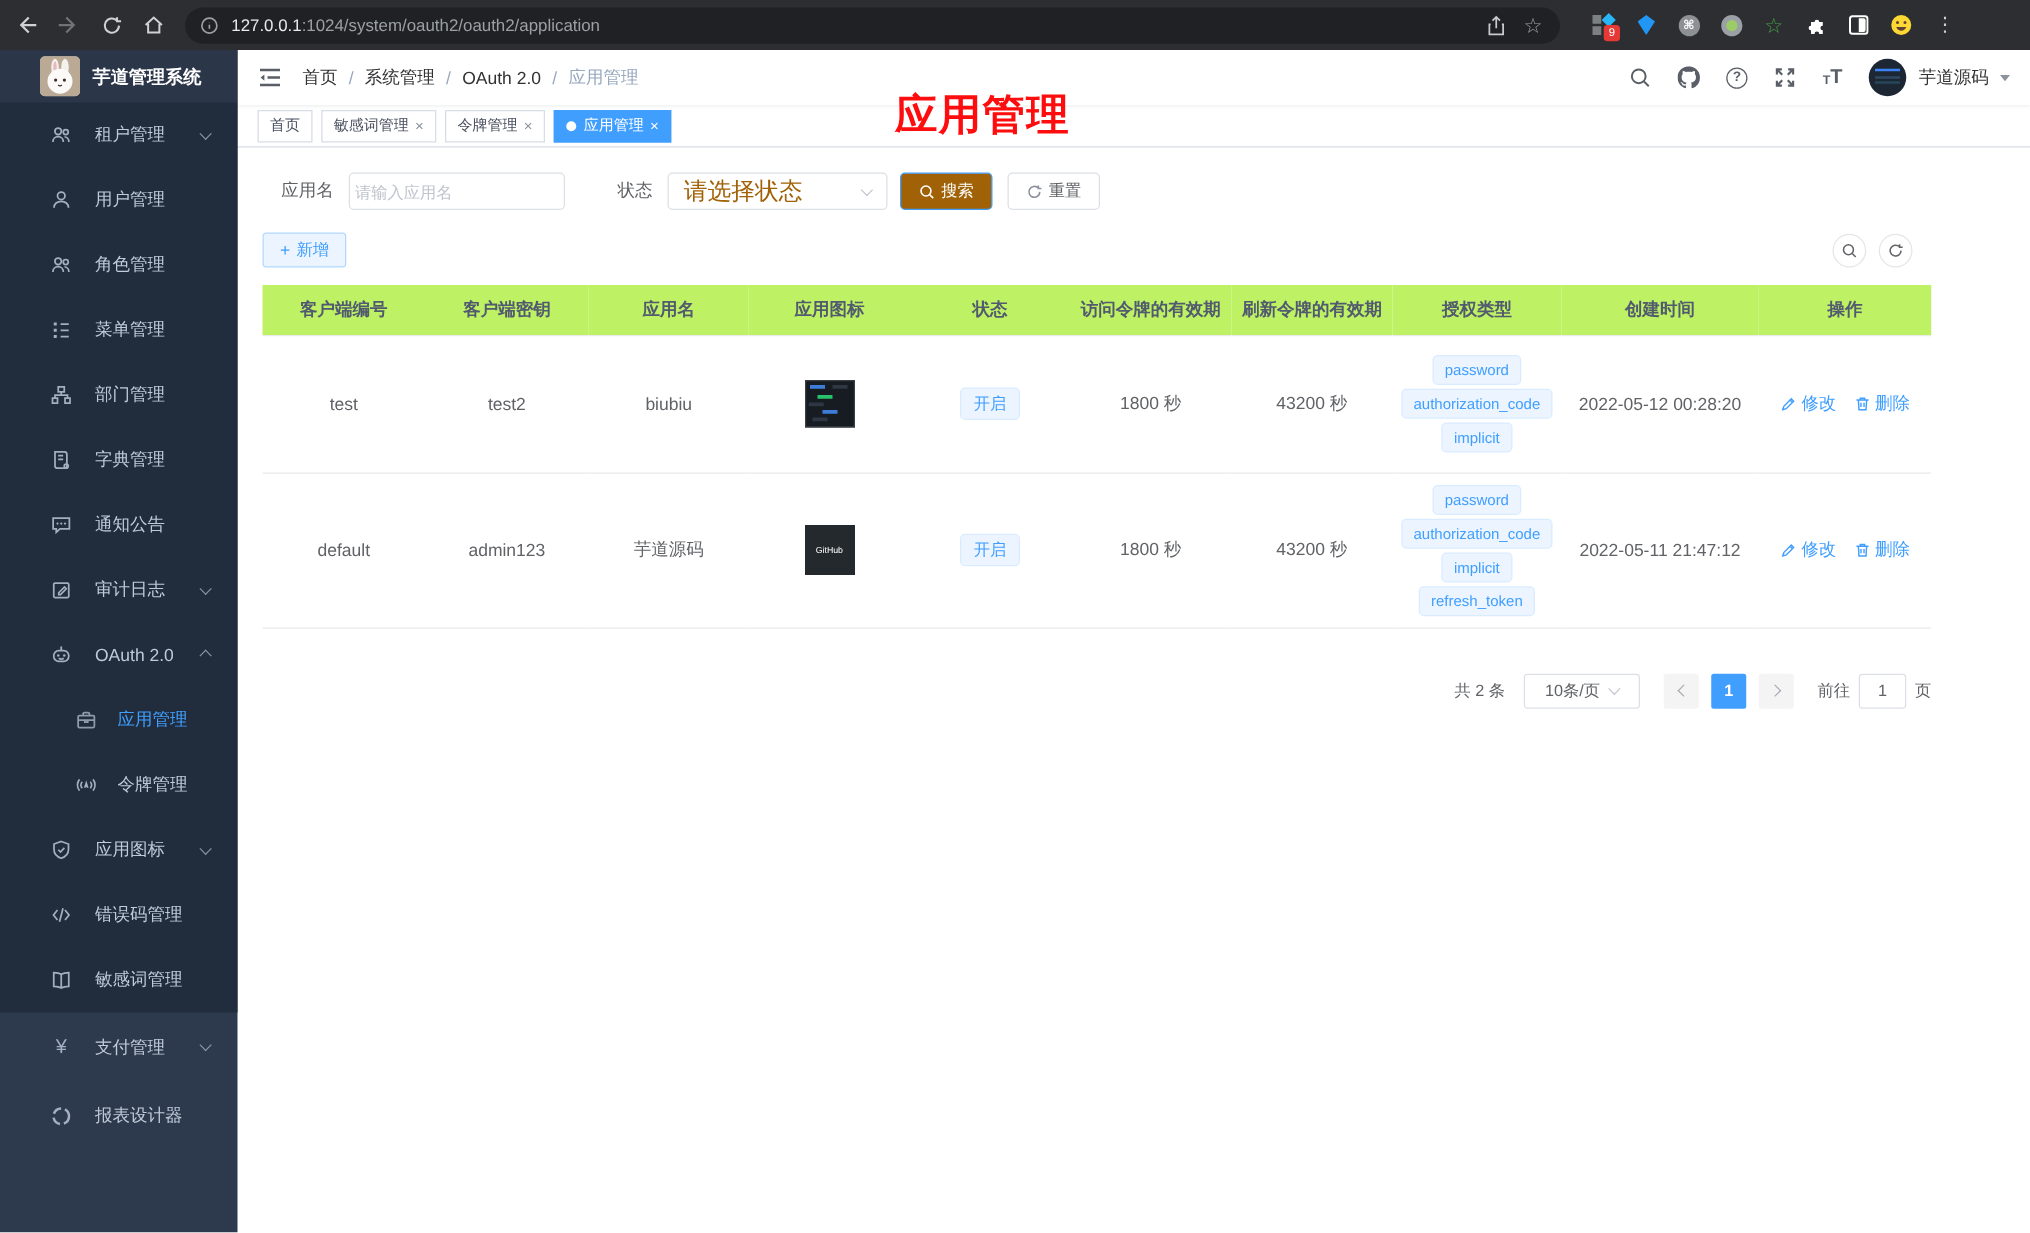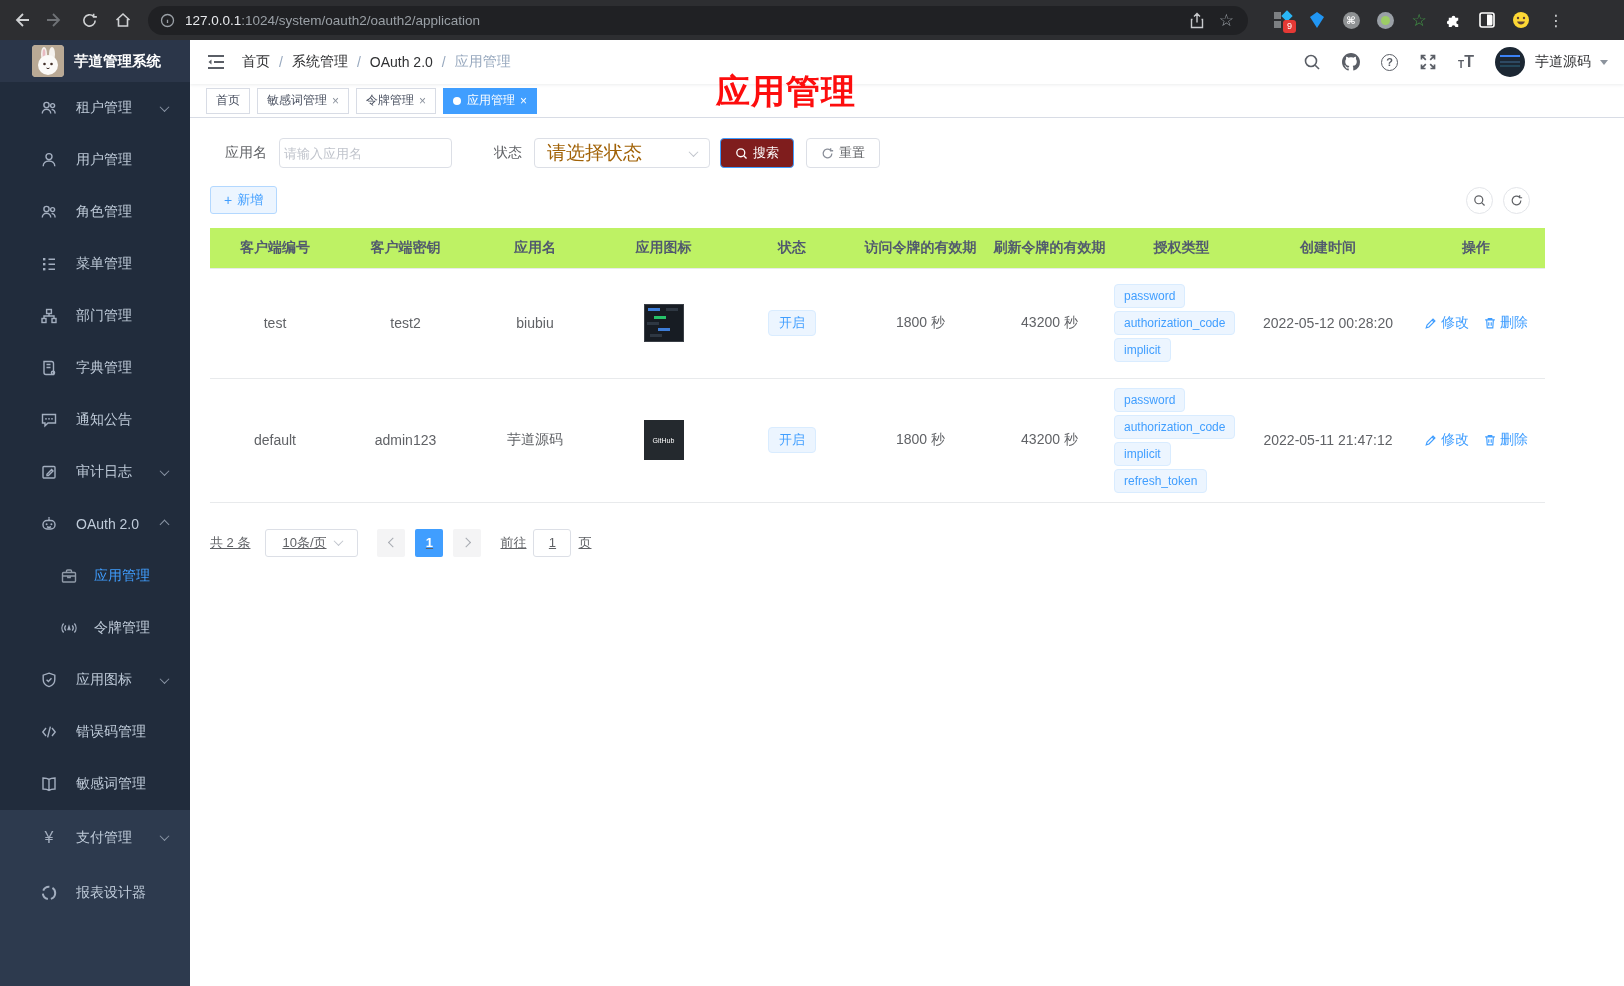--- a/index.html
+++ b/index.html
@@ -80,45 +80,45 @@
   .content { position:absolute; left:190px; top:118px; width:1434px; bottom:0; background:#fff; padding:20px; z-index:5; }
   .filter-row { display:flex; align-items:center; margin-left:15px; }
   .f-label { color:#606266; font-size:14px; margin-right:12px; white-space:nowrap; }
   .f-input { width:173px; height:30px; border:1px solid #dcdfe6; border-radius:4px; padding:0 4px; font-size:13px; color:#606266; font-family:inherit; outline:none; }
   .f-input::placeholder { color:#c0c4cc; }
   .f-select { width:176px; height:30px; border:1px solid #dcdfe6; border-radius:4px; display:flex; align-items:center; padding:0 12px; margin-right:10px; cursor:pointer; }
   .f-select .sel-text { color:#a16207; font-size:19px; flex:1; }
   .sel-chev { width:7px; height:7px; border-right:1.4px solid #c0c4cc; border-bottom:1.4px solid #c0c4cc; transform:rotate(45deg) translate(-1px,-1px); }
   .status-group { margin-left:42px; display:flex; align-items:center; }
   .btn { height:30px; border-radius:4px; display:inline-flex; align-items:center; justify-content:center; font-size:13px; cursor:pointer; border:1px solid #dcdfe6; background:#fff; color:#606266; padding:0 14px; gap:5px; white-space:nowrap; }
-  .btn.primary { background:#7f1d1d; border-color:#409eff; color:#fff; }
+  .btn.primary { background:#a16207; border-color:#409eff; color:#fff; }
   .btn.reset { margin-left:12px; }
   .toolbar-row { display:flex; align-items:center; margin-top:18px; }
   .btn.add { height:28px; background:#ecf5ff; border:1px solid #b3d8ff; color:#409eff; padding:0 13px; font-size:13px; border-radius:3px; }
   .btn.add .plus { font-size:14px; line-height:1; }
   .circ-btns { margin-left:auto; display:flex; gap:10px; margin-right:74px; }
   .circ-btn { width:27px; height:27px; border-radius:50%; border:1px solid #e3e5e9; background:#fff; display:flex; align-items:center; justify-content:center; color:#606266; cursor:pointer; }
 
   
   table.grid { border-collapse:collapse; table-layout:fixed; width:1335px; margin-top:14px; }
   table.grid th { background:#bef264; color:#515a6e; font-size:14px; font-weight:bold; height:40px; text-align:center; border-bottom:1px solid #e8eaec; white-space:nowrap; overflow:visible; }
   table.grid td { text-align:center; color:#606266; font-size:14px; border-bottom:1px solid #e8eaec; vertical-align:middle; }
   tr.row-1 td { height:110px; }
   tr.row-2 td { height:124px; }
   .tag { display:inline-block; background:#ecf5ff; border:1px solid #d9ecff; color:#409eff; border-radius:4px; font-size:12px; height:24px; line-height:22px; padding:0 9px; white-space:nowrap; }
   .tag.status { height:26px; line-height:24px; font-size:13px; padding:0 10px; }
-  .grant-stack { display:flex; flex-direction:column; align-items:flex-start; gap:3px; }
+  .grant-stack { display:flex; flex-direction:column; align-items:center; gap:3px; }
   .app-icon-1 { width:40px; height:38px; background:#171c23; margin:0 auto; border:1px solid #3a3f46; position:relative; overflow:hidden; }
   .app-icon-1::before { content:""; position:absolute; left:3px; top:3px; width:12px; height:3px; background:#3d7dd8; box-shadow:18px 0 0 #2e3742, 6px 8px 0 #27c26a, -1px 14px 0 #2e3742, 10px 20px 0 #3d7dd8, 2px 26px 0 #2e3742; }
   .app-icon-2 { width:40px; height:40px; background:#24292e; margin:0 auto; display:flex; align-items:center; justify-content:center; color:#fff; font-size:7px; }
   .op-link { color:#409eff; font-size:14px; display:inline-flex; align-items:center; gap:3px; cursor:pointer; margin:0 7px; white-space:nowrap; }
   .op-ic { width:14px; height:14px; }
 
   
-  .pagination { width:1335px; display:flex; align-items:center; margin-top:26px; font-size:13px; color:#606266;text-decoration:underline; }
+  .pagination { width:1335px; display:flex; align-items:center; justify-content:flex-end; margin-top:36px; font-size:13px; color:#606266; }
   .pg-total { margin-right:15px; }
   .pg-size { width:93px; height:28px; border:1px solid #dcdfe6; border-radius:3px; display:flex; align-items:center; justify-content:center; gap:8px; cursor:pointer; margin-right:14px; }
   .pg-btn { min-width:28px; height:28px; background:#f4f4f5; border-radius:2px; margin:0 5px; display:flex; align-items:center; justify-content:center; cursor:pointer; }
   .pg-btn .chev { border-color:#a8abb2; }
   .pg-btn .chev.left { transform:rotate(135deg) translate(-1px,-1px); }
   .pg-btn .chev.rightp { transform:rotate(-45deg) translate(-1px,-1px); }
   .pg-num { min-width:28px; height:28px; border-radius:2px; display:flex; align-items:center; justify-content:center; margin:0 5px; cursor:pointer; }
   .pg-num.active { background:#409eff; color:#fff; font-weight:bold; }
   .pg-goto { display:flex; align-items:center; gap:7px; margin-left:14px; }
   .pg-goto input { width:38px; height:28px; border:1px solid #dcdfe6; border-radius:3px; text-align:center; color:#606266; font-size:13px; font-family:inherit; outline:none; }

